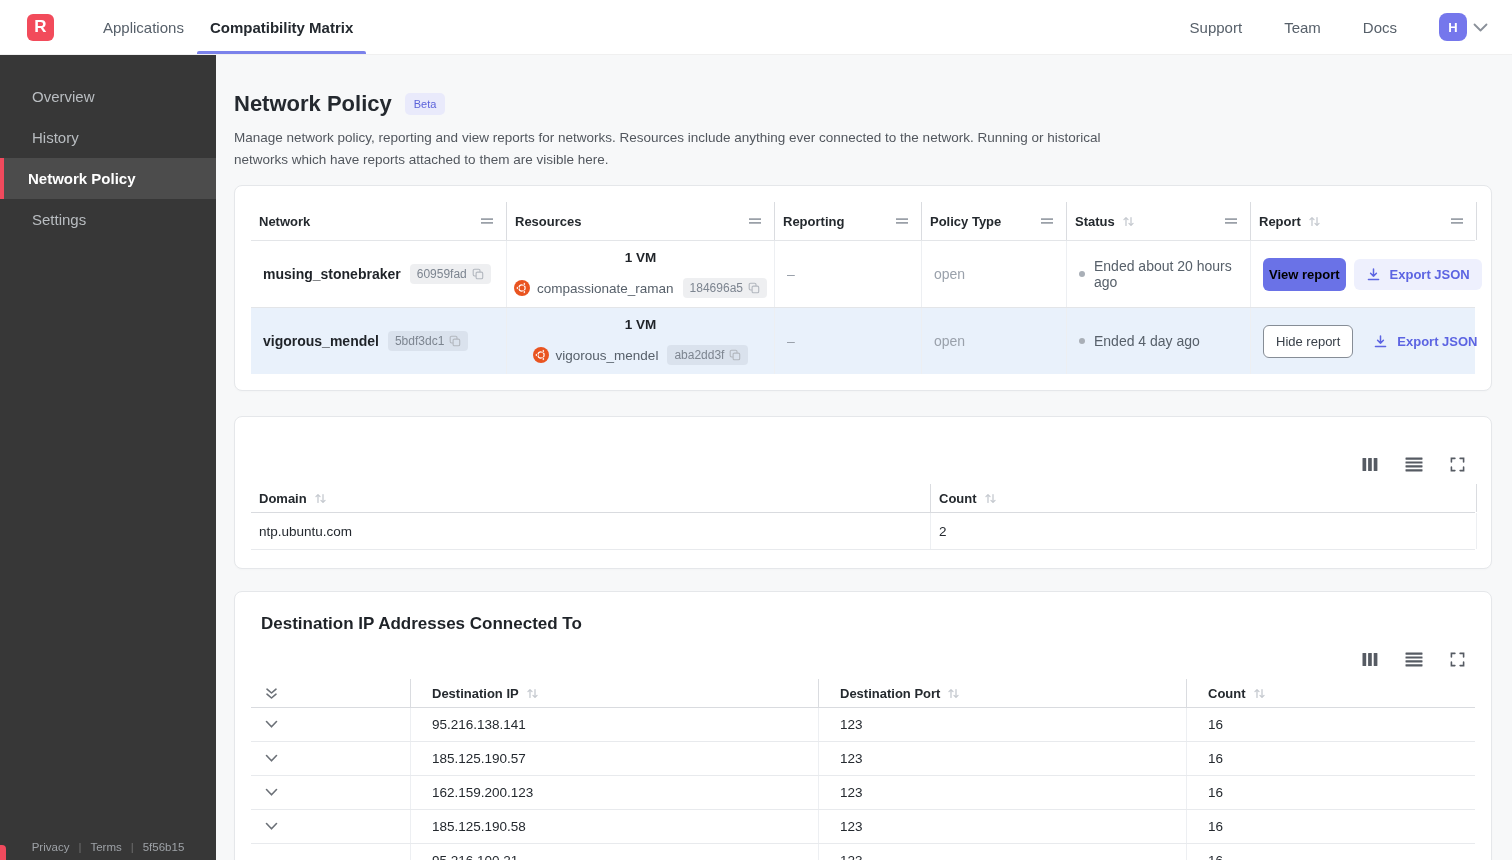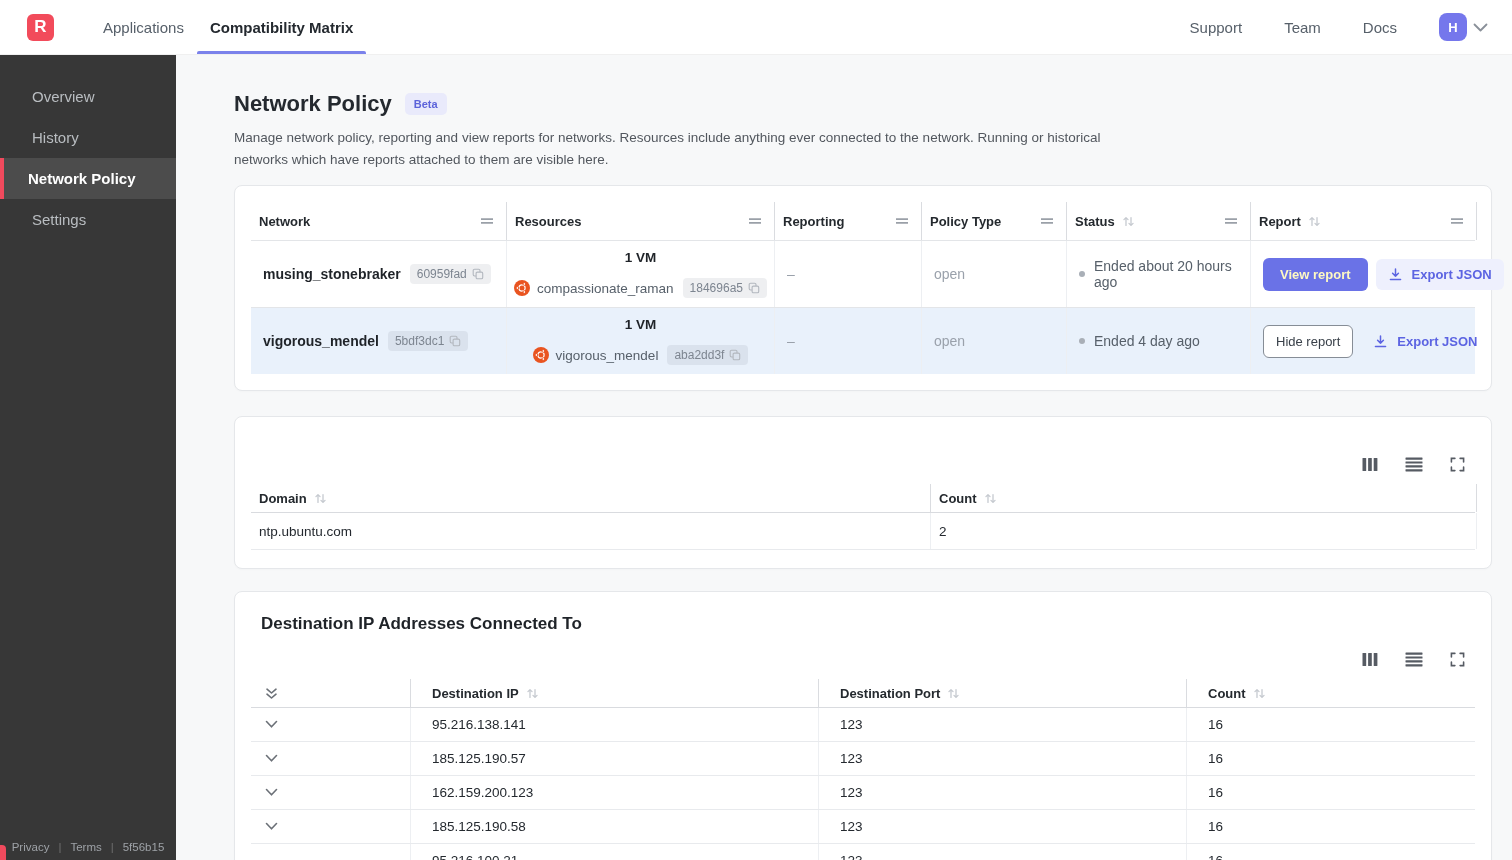--- a/index.html
+++ b/index.html
@@ -37,21 +37,21 @@
   .nav-link { font-size: 15px; color: #57606a; margin-right: 42px; cursor: pointer; }
   .avatar {
     width: 28px; height: 28px; border-radius: 8px; background: #7577ec;
     color: #fff; font-size: 13px; font-weight: 600;
     display: flex; align-items: center; justify-content: center; cursor: pointer;
   }
   .nav-caret { margin-left: 6px; cursor: pointer; display: flex; align-items: center; }
 
   
   .sidebar {
-    position: absolute; top: 55px; left: 0; bottom: 0; width: 176px;
+    position: absolute; top: 55px; left: 0; bottom: 0; width: 216px;
     background: #373737; z-index: 10;
   }
   .side-items { padding-top: 21px; }
   .side-item {
     height: 41px; display: flex; align-items: center; padding-left: 28px;
     color: #b9bdc1; font-size: 15px; cursor: pointer; border-left: 4px solid transparent;
   }
   .side-item.active {
     background: #4c4c4c; color: #fff; font-weight: 600; border-left-color: #f04a5d;
     padding-left: 24px;
@@ -63,21 +63,21 @@
   }
   .side-footer .sep { color: #6f6f6f; }
   .side-footer .flink { cursor: pointer; }
   .red-corner { position: absolute; left: 0; bottom: 0; width: 6px; height: 15px; background: #f04a5d; border-radius: 0 4px 0 0; }
 
   
   .main { position: absolute; top: 55px; left: 216px; width: 1296px; bottom: 0; padding: 36px 20px 0 18px; }
   .title-row { display: flex; align-items: center; gap: 13px; }
   h1 { font-size: 22px; font-weight: 700; color: #24292f; }
   .beta-badge {
-    background: #e9eafb; color: #5c63da; font-size: 11px; font-weight: 700;
+    background: #e9eafb; color: #5c63da; font-size: 11px; font-weight: 400;
     padding: 5px 9px; border-radius: 5px;
   }
   .page-desc { margin-top: 10px; font-size: 13.5px; line-height: 1.6; color: #52575e; max-width: 880px; }
 
   .card {
     background: #fff; border: 1px solid #e5e7ea; border-radius: 8px;
     box-shadow: 0 1px 2px rgba(0,0,0,0.02);
   }
   .card-1 { margin-top: 15px; padding: 16px; }
   .card-2 { margin-top: 25px; padding: 22px 16px 18px; }
@@ -114,21 +114,21 @@
   }
   .copy-btn { display: flex; cursor: pointer; }
   .res-cell { flex-direction: column; align-items: flex-start; justify-content: center; gap: 13px; }
   .res-count { font-weight: 700; font-size: 13.5px; color: #1f2328; }
   .res-line { display: flex; align-items: center; font-size: 13.5px; color: #57606a; gap: 7px; }
   .muted { color: #9aa1ab; }
   .status-cell { gap: 9px; font-size: 13px; color: #57606a; }
   .status-dot { width: 6px; height: 6px; border-radius: 50%; background: #a9afb7; flex: none; }
   .report-cell { gap: 8px; }
   .btn { border: none; border-radius: 6px; font-family: inherit; font-size: 13px; cursor: pointer; white-space: nowrap; }
-  .btn-primary { background: #6a72e7; color: #fef9c3; font-weight: 700; padding: 9px 17px; }
+  .btn-primary { background: #6a72e7; color: #000000; font-weight: 700; padding: 9px 6px; }
   .btn-outline { background: #fff; border: 1px solid #868d96; color: #394049; padding: 8px 12px; }
   .btn-export {
     display: inline-flex; align-items: center; gap: 9px;
     background: #eef0fd; color: #5c64e2; font-weight: 700; padding: 8px 12px;
   }
   .btn-export.ghost { background: transparent; }
 
   
   .card-toolbar {
     display: flex; justify-content: flex-end; align-items: center;

